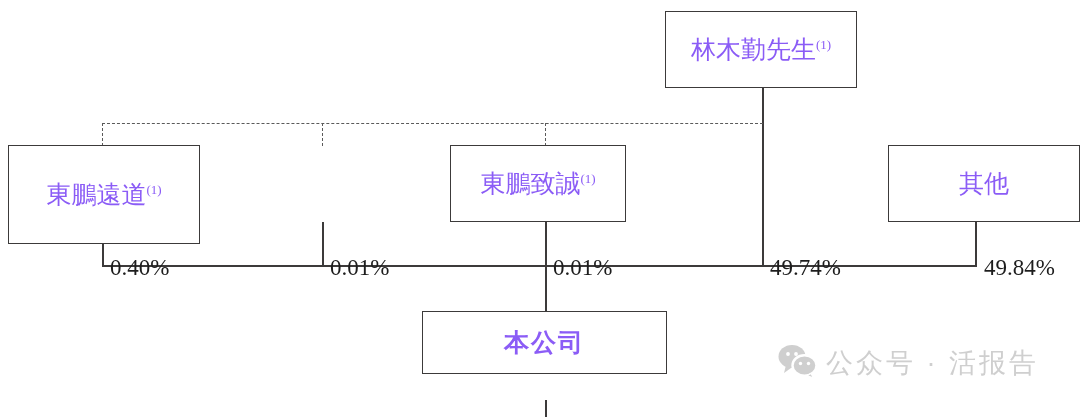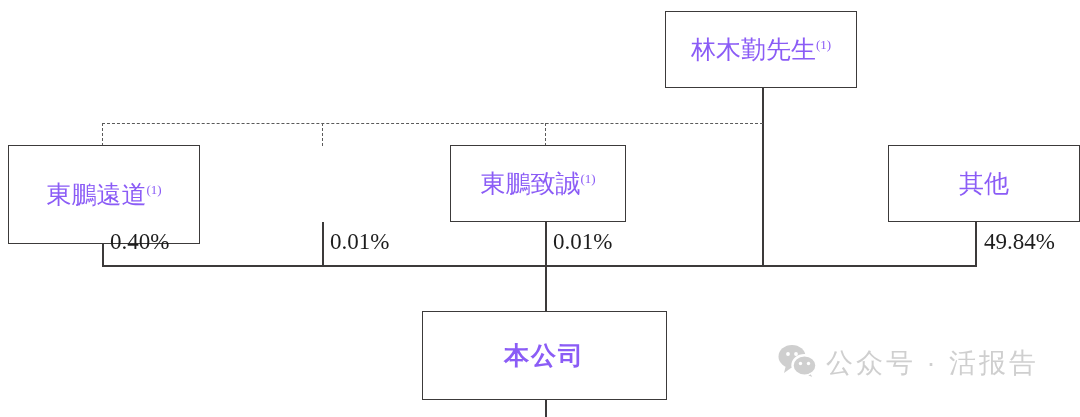--- a/index.html
+++ b/index.html
@@ -60,20 +60,21 @@
     border-left: 1.6px dashed #5a5a5a;
     z-index: 1;
   }
   .pct {
     position: absolute;
     font-size: 23px;
     color: #1d1d1d;
     white-space: nowrap;
     z-index: 4;
     background: transparent;
+    margin-top: 26px;
   }
   .watermark {
     position: absolute;
     display: flex;
     align-items: center;
     gap: 8px;
     color: #cfcfcf;
     z-index: 5;
     font-family: "Liberation Sans", "DejaVu Sans", sans-serif;
     user-select: none;
@@ -124,25 +125,26 @@
   <div class="line vline" style="left:102px; top:222px; height:45px;"></div>
   <div class="line vline" style="left:322px; top:222px; height:45px;"></div>
   <div class="line vline" style="left:545px; top:222px; height:45px;"></div>
   <div class="line vline" style="left:975px; top:222px; height:45px;"></div>
 
   <div class="line hline" style="left:102px; top:265px; width:875px;"></div>
 
   <div class="pct" style="left:110px; top:229px;">0.40%</div>
   <div class="pct" style="left:330px; top:229px;">0.01%</div>
   <div class="pct" style="left:553px; top:229px;">0.01%</div>
+  <div class="pct" style="left:770px; top:229px;">49.74%</div>
   <div class="pct" style="left:984px; top:229px;text-align:right;">49.84%</div>
 
   <div class="line vline" style="left:545px; top:265px; height:47px;"></div>
 
-  <div class="node company" style="left:422px; top:311px; width:245px; height:89px;">
+  <div class="node company" style="left:422px; top:311px; width:245px; height:63px;">
     <div class="label">本公司</div>
   </div>
 
   <div class="line vline" style="left:545px; top:400px; height:17px;"></div>
 
   <div class="watermark" style="left:778px; top:344px;">
     <span class="wechat-icon">
       <svg width="40" height="34" viewBox="0 0 40 34" aria-hidden="true">
         <ellipse cx="14" cy="12.5" rx="13.5" ry="11.5" fill="#cfcfcf"></ellipse>
         <polygon points="8,21 6,29 13,24" fill="#cfcfcf"></polygon>

